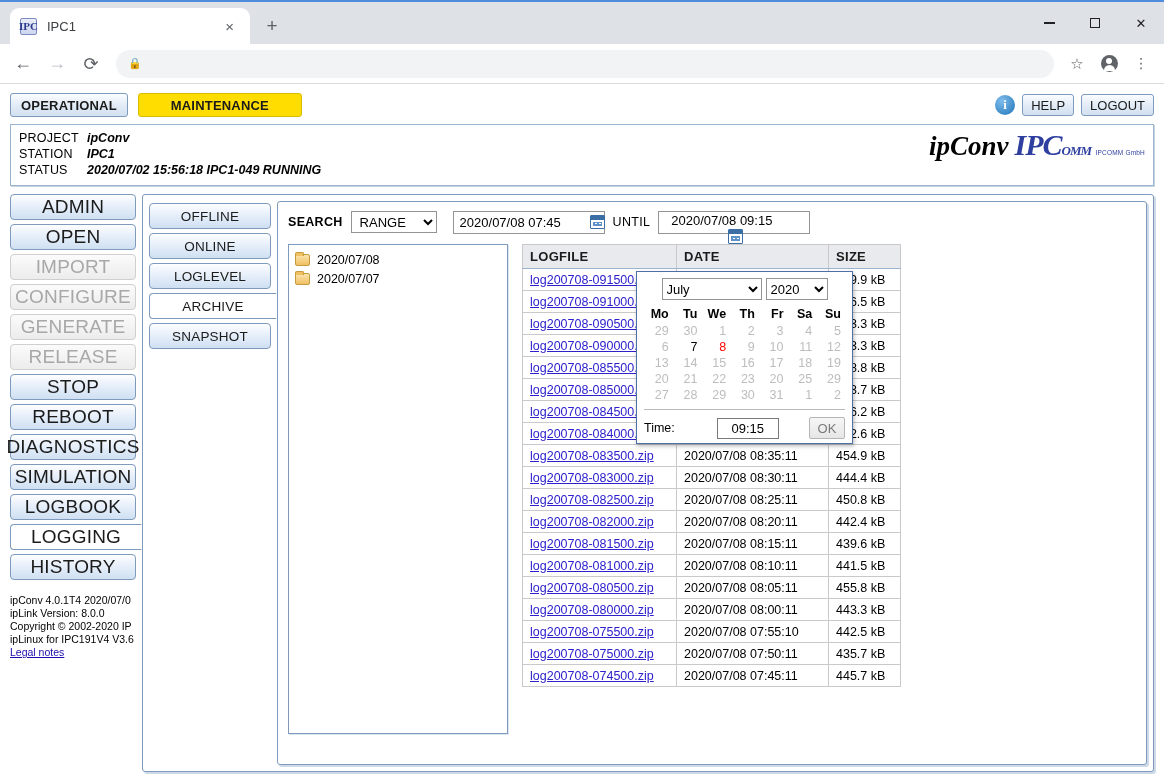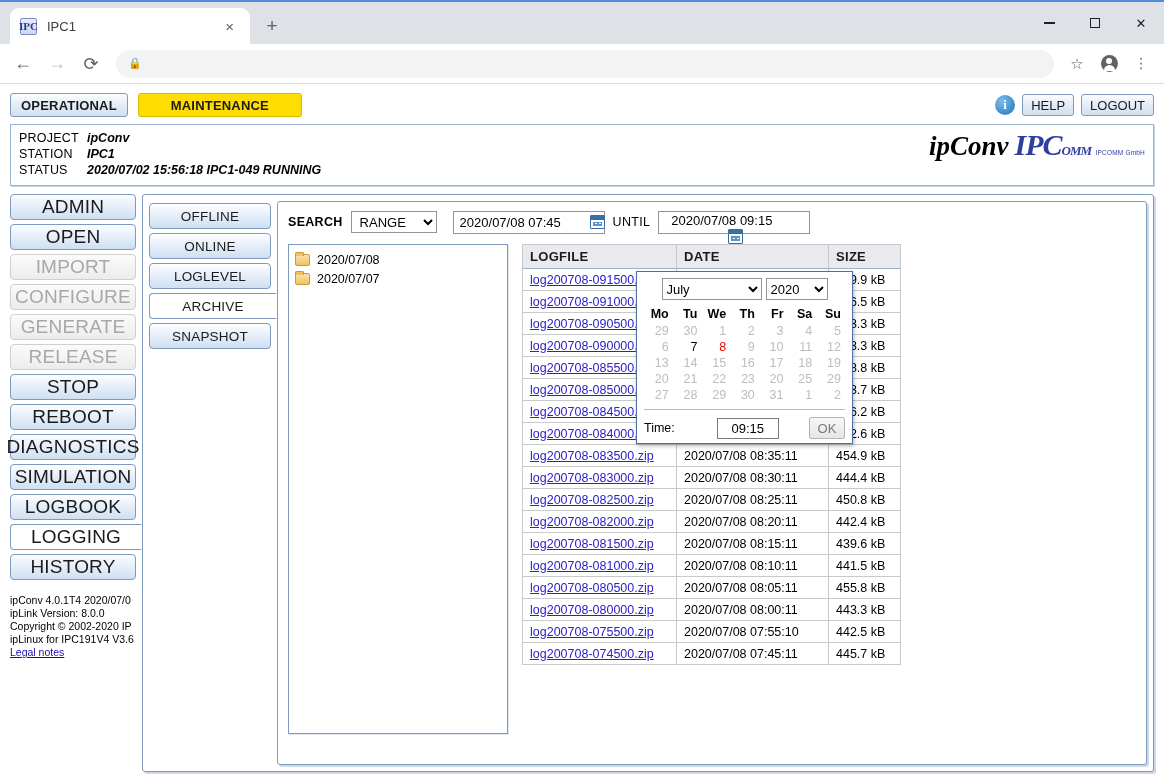--- a/index.html
+++ b/index.html
@@ -496,20 +496,25 @@
                     </tr>
                     <tr>
                       <td class="c-file"><a href="#">log200708-080000.zip</a></td>
                       <td class="c-date">2020/07/08 08:00:11</td>
                       <td class="c-size">443.3 kB</td>
                     </tr>
                     <tr>
                       <td class="c-file"><a href="#">log200708-075500.zip</a></td>
                       <td class="c-date">2020/07/08 07:55:10</td>
                       <td class="c-size">442.5 kB</td>
+                    </tr>
+                    <tr>
+                      <td class="c-file"><a href="#">log200708-075000.zip</a></td>
+                      <td class="c-date">2020/07/08 07:50:11</td>
+                      <td class="c-size">435.7 kB</td>
                     </tr>
                     <tr>
                       <td class="c-file"><a href="#">log200708-074500.zip</a></td>
                       <td class="c-date">2020/07/08 07:45:11</td>
                       <td class="c-size">445.7 kB</td>
                     </tr>
                   </tbody>
               </table>
 
               <div class="calendar">

